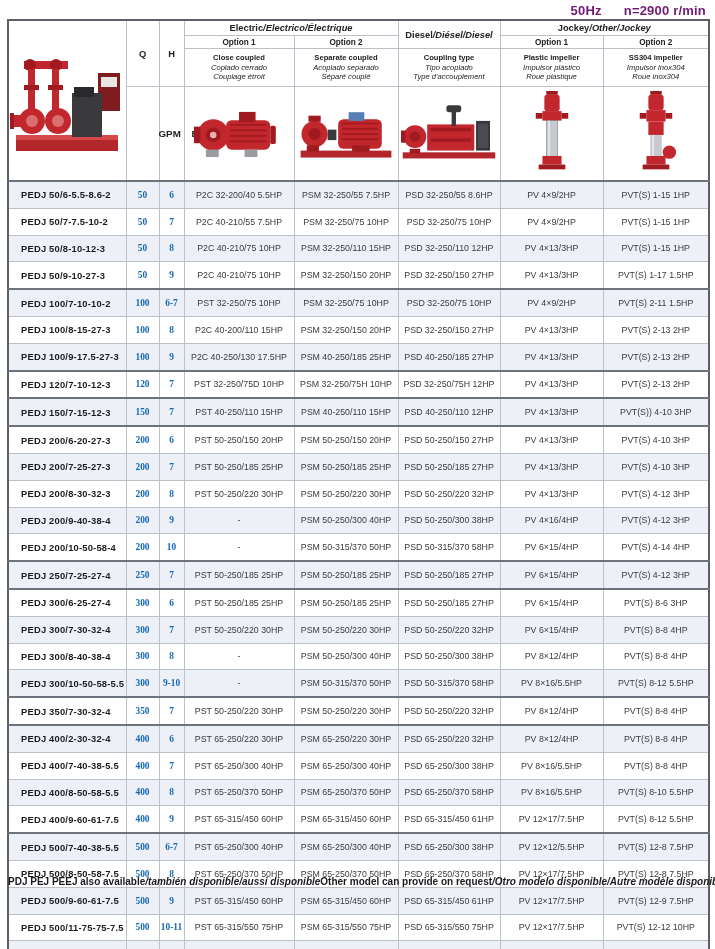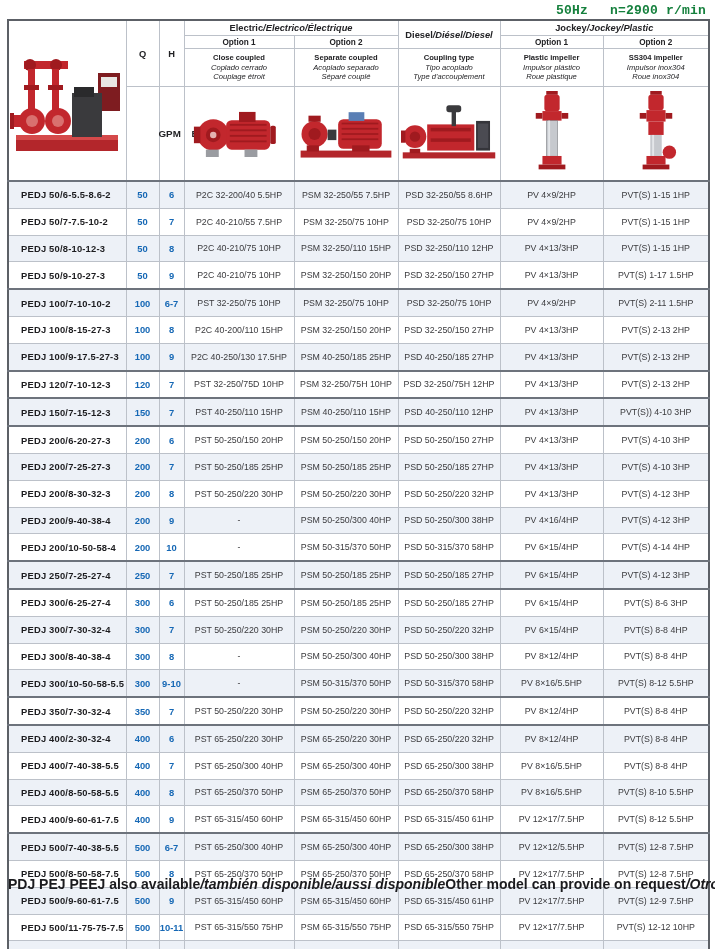--- a/index.html
+++ b/index.html
@@ -1,23 +1,22 @@
 <!DOCTYPE html>
 <html><head>
 <meta charset="utf-8">
 <style>
   html,body{margin:0;padding:0;}
   body{
     width:715px;height:949px;position:relative;background:#ffffff;
     font-family:"Liberation Sans", sans-serif;color:#232326;overflow:hidden;
   }
   .top-title{
-    position:absolute;top:3px;right:9px;font-size:13px;font-weight:bold;color:#15803d;
+    position:absolute;top:3px;right:9px;font-size:13px;font-weight:bold;color:#701a75;
     letter-spacing:.2px;
-    font-family:Liberation Mono, monospace;
   }
   .top-title .gap{display:inline-block;width:22px;}
   table.spec{
     position:absolute;left:7px;top:19px;width:701px;
     border-collapse:collapse;table-layout:fixed;
     border:2px solid #5c6066;
   }
   td,th{border:1px solid #bcc1c9;padding:0;margin:0;text-align:center;vertical-align:middle;}
   
   thead th,thead td{color:#222225;}
@@ -28,27 +27,27 @@
   tr.h-desc .d-en{font-weight:bold;}
   tr.h-desc .d-alt{font-weight:normal;font-style:italic;}
   tr.h-img td{height:93px;}
   th.qh-label{font-size:10px;font-weight:bold;}
   td.unit-label{font-size:9.8px;font-weight:bold;padding-left:32px;}
   td.photo-cell{background:#fff;}
   thead{border-bottom:2px solid #5c6066;}
   
   tbody td{height:25.8px;font-size:8.8px;color:#3a3a3d;white-space:nowrap;overflow:hidden;}
   tbody td.model{font-size:9.4px;font-weight:bold;color:#1c1c1f;text-align:left;padding-left:12px;letter-spacing:.2px;}
-  tbody td.qh-val{font-size:9.4px;font-weight:bold;color:#1668b5;}
+  tbody td.qh-val{font-size:9.4px;font-weight:bold;color:#1668b5;font-family:Liberation Serif, serif;}
   tbody tr.shade td{background:#edf1f7;}
   tbody tr.group-start td{border-top:2px solid #6d737c;}
   
   .footer{
     position:absolute;left:8px;right:8px;top:876px;display:flex;justify-content:space-between;
-    font-size:14px;font-weight:bold;color:#1b1b1e;white-space:nowrap;
+    font-size:10px;font-weight:bold;color:#1b1b1e;white-space:nowrap;
   }
   .footer i{font-weight:bold;}
   svg{display:block;margin:0 auto;}
 </style>
 </head>
 <body>
 
 <div class="top-title"><span>50Hz</span><span class="gap"></span><span>n=2900 r/min</span></div>
 
 <table class="spec">
@@ -84,21 +83,21 @@
           <circle cx="48" cy="90" r="13" fill="#c2272d"></circle>
           <circle cx="48" cy="90" r="6" fill="#d9706f"></circle>
           <rect x="2" y="84" width="10" height="12" fill="#c2272d"></rect>
           <rect x="0" y="82" width="4" height="16" fill="#a01a1f"></rect>
         </svg>
       </td>
       <th class="qh-label" rowspan="3">Q</th>
       <th class="qh-label" rowspan="3">H</th>
       <th colspan="2"><span>Electric</span><i>/Electrico/Électrique</i></th>
       <th rowspan="2"><span>Diesel</span><i>/Diésel/Diesel</i></th>
-      <th colspan="2"><span>Jockey</span><i>/Jockey/Plastic</i></th>
+      <th colspan="2"><span>Jockey</span><i>/Other/Jockey</i></th>
     </tr>
     <tr class="h-option">
       <th>Option 1</th>
       <th>Option 2</th>
       <th>Option 1</th>
       <th>Option 2</th>
     </tr>
     <tr class="h-desc">
       <td>
         <div class="d-en">Close coupled</div>

